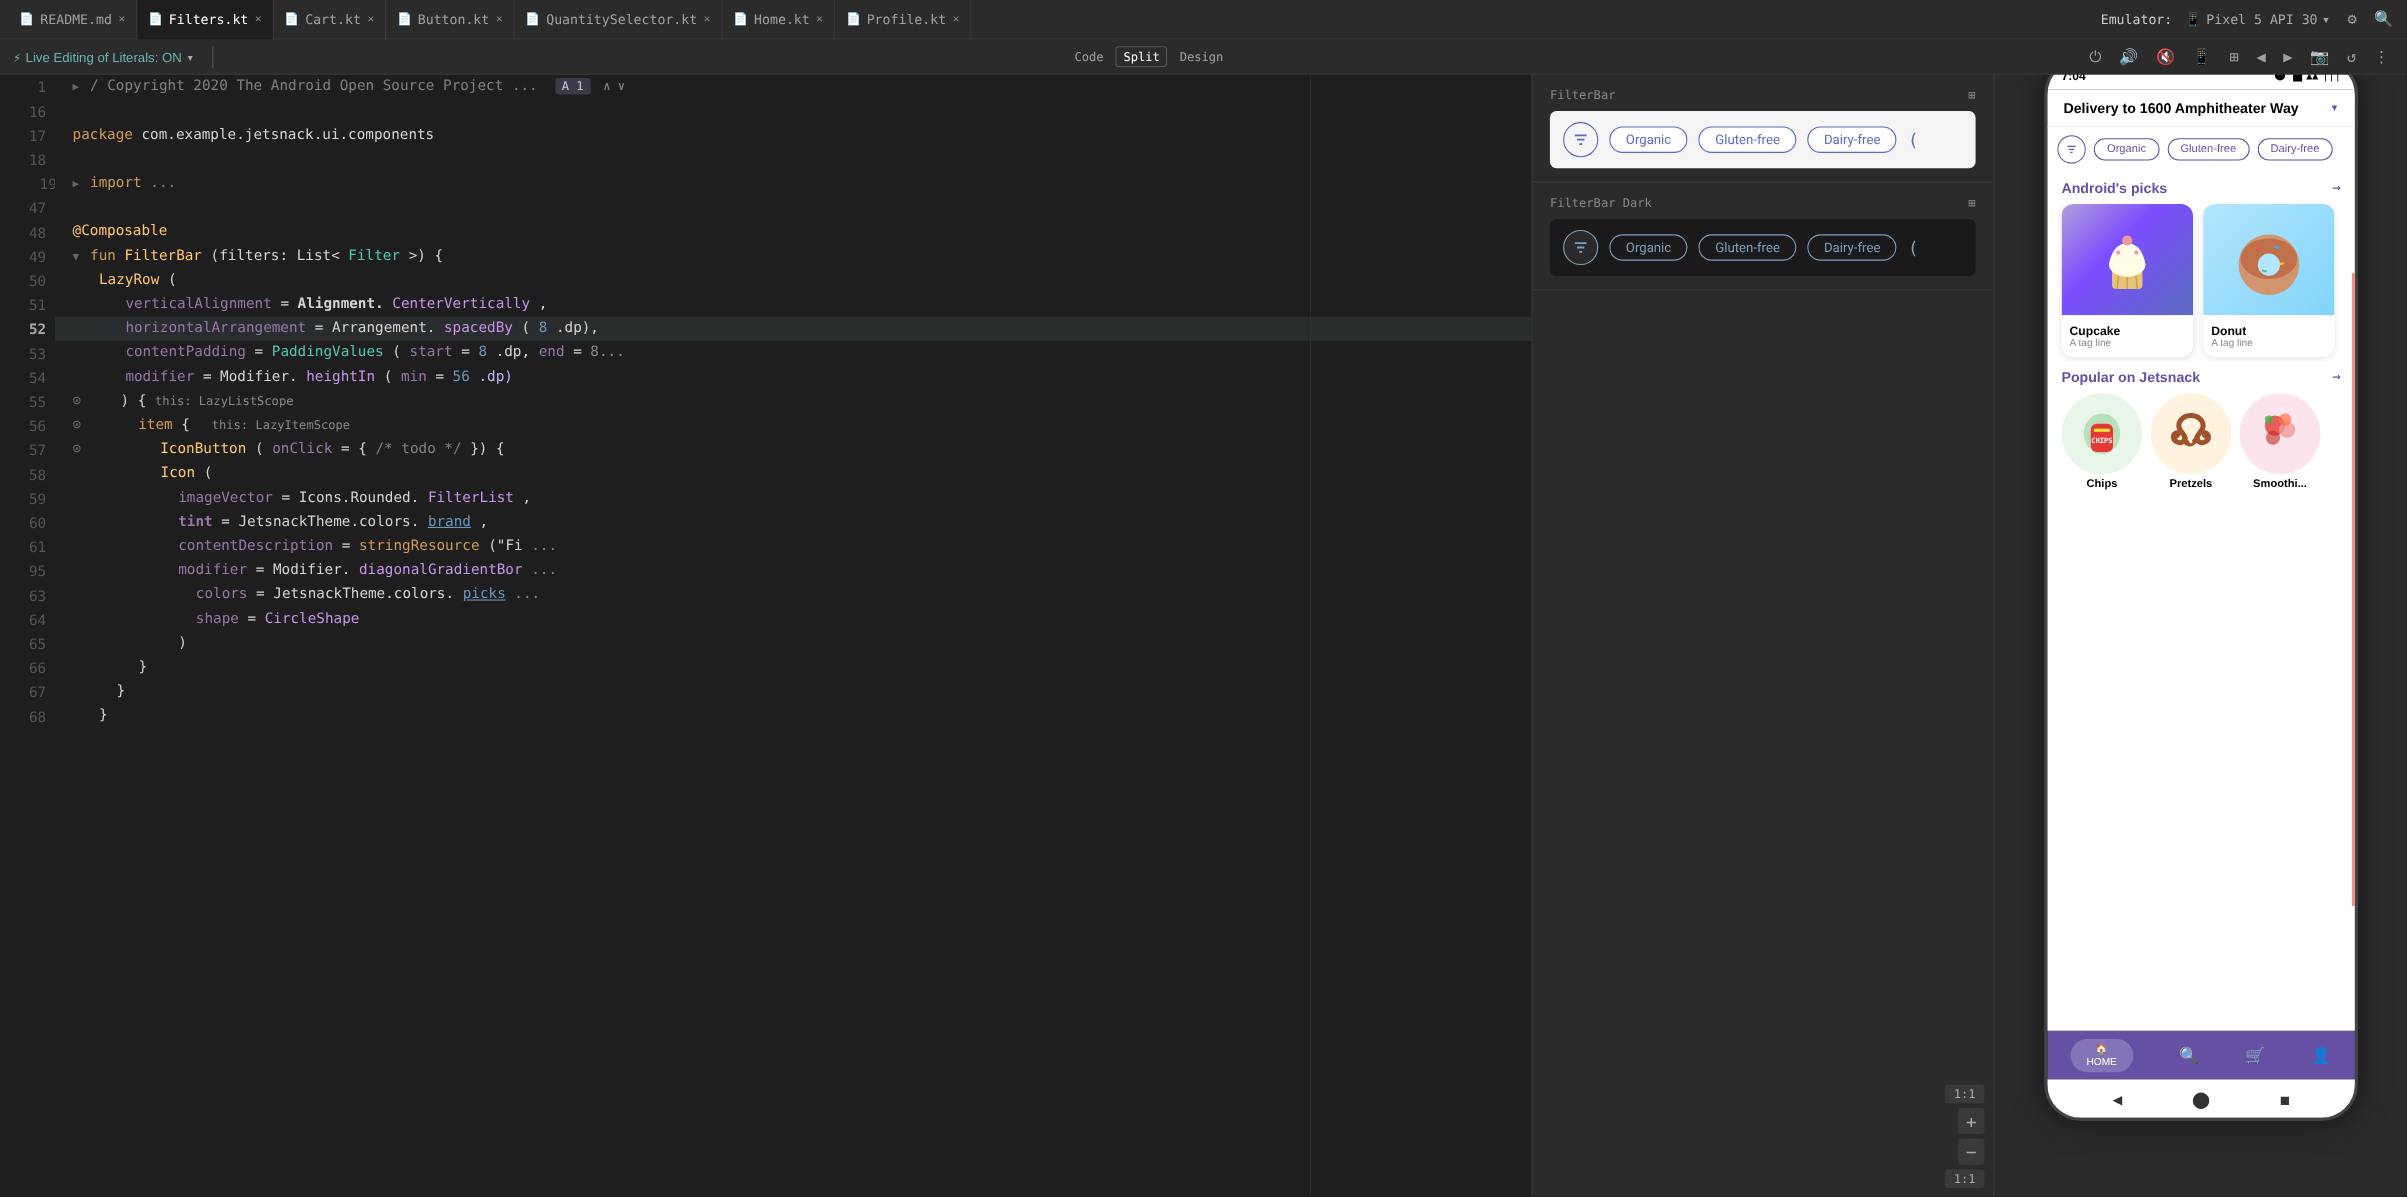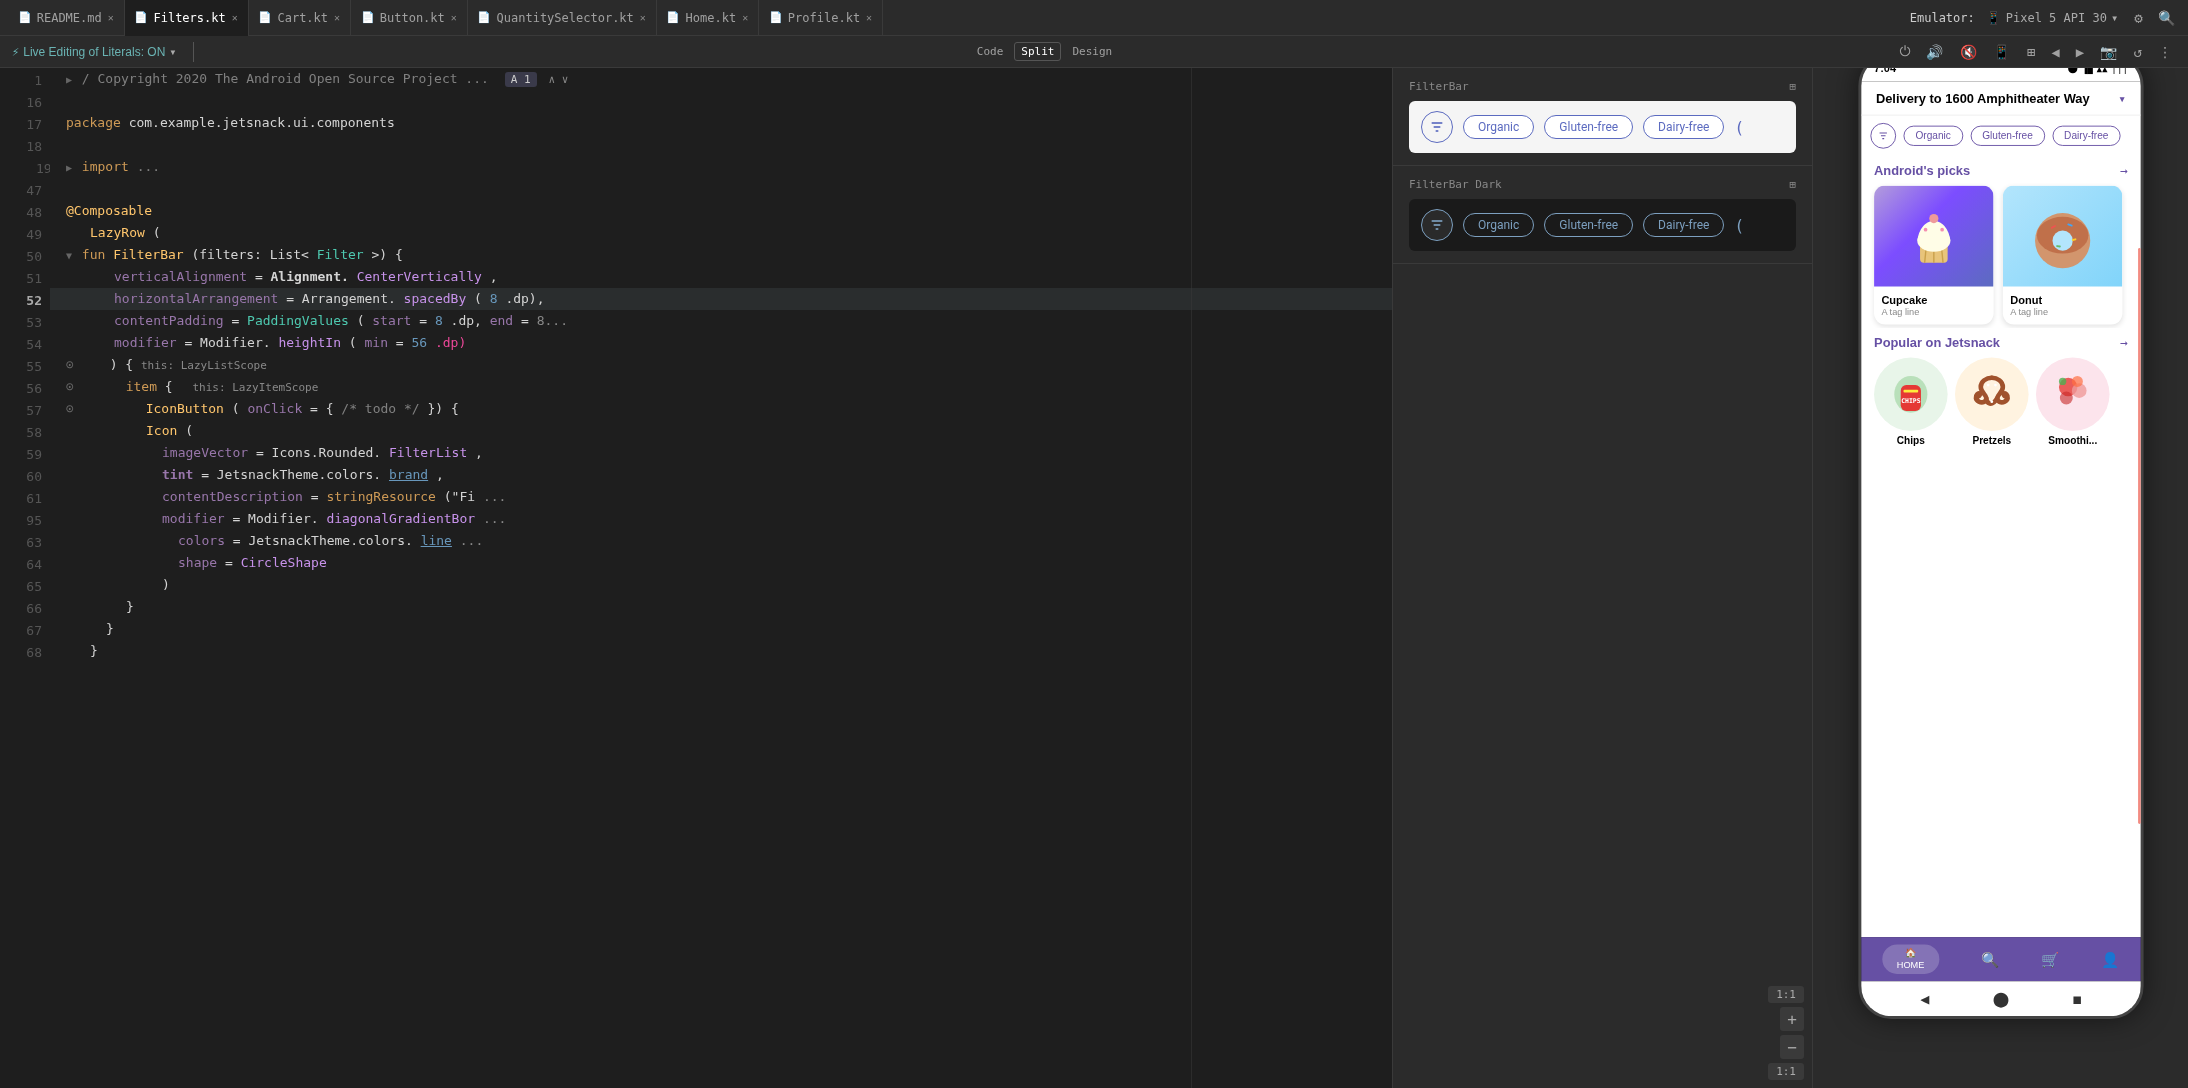--- a/index.html
+++ b/index.html
@@ -543,33 +543,33 @@
       <span class="kw-comment">...</span>
     </div>
 
     <div class="code-line"></div>
 
     <div class="code-line">
       <span class="kw-yellow">@Composable</span>
     </div>
 
     <div class="code-line">
-      <span style="margin-left:24px;"></span>
-      <span class="kw-yellow">LazyRow</span>
-      <span style="color:#d4d4d4;">(</span>
-    </div>
-
-    <div class="code-line">
       <span class="fold-arrow">▼</span>
       <span class="kw-orange">fun</span>
       <span style="color:#d4d4d4;"> </span>
       <span class="kw-yellow">FilterBar</span>
       <span style="color:#d4d4d4;">(filters: List&lt;</span>
       <span class="kw-teal">Filter</span>
       <span style="color:#d4d4d4;">&gt;) {</span>
+    </div>
+
+    <div class="code-line">
+      <span style="margin-left:24px;"></span>
+      <span class="kw-yellow">LazyRow</span>
+      <span style="color:#d4d4d4;">(</span>
     </div>
 
     <div class="code-line">
       <span style="margin-left:48px;"></span>
       <span style="color:#9876aa;">verticalAlignment</span>
       <span style="color:#d4d4d4;"> = </span>
       <span style="color:#d4d4d4;font-weight:bold;">Alignment.</span>
       <span class="kw-purple">CenterVertically</span>
       <span style="color:#d4d4d4;">,</span>
     </div>
@@ -602,21 +602,21 @@
 
     <div class="code-line">
       <span style="margin-left:48px;"></span>
       <span style="color:#9876aa;">modifier</span>
       <span style="color:#d4d4d4;"> = Modifier.</span>
       <span class="kw-purple">heightIn</span>
       <span style="color:#d4d4d4;">(</span>
       <span style="color:#9876aa;">min</span>
       <span style="color:#d4d4d4;"> = </span>
       <span class="kw-blue">56</span>
-      <span style="color:#ec4899;">.dp)</span>
+      <span style="color:#c4b5fd;">.dp)</span>
     </div>
 
     <div class="code-line">
       <span style="color:#666;margin-right:4px;">⊙</span>
       <span style="margin-left:24px;"></span>
       <span style="color:#d4d4d4;">) {</span>
       <span style="color:#888;font-size:11px;">this: LazyListScope</span>
     </div>
 
     <div class="code-line">
@@ -674,21 +674,21 @@
       <span style="color:#9876aa;">modifier</span>
       <span style="color:#d4d4d4;"> = Modifier.</span>
       <span class="kw-purple">diagonalGradientBor</span>
       <span style="color:#888;">...</span>
     </div>
 
     <div class="code-line">
       <span style="margin-left:112px;"></span>
       <span style="color:#9876aa;">colors</span>
       <span style="color:#d4d4d4;"> = JetsnackTheme.colors.</span>
-      <span style="color:#6897bb;text-decoration:underline;">line</span>
+      <span style="color:#6897bb;text-decoration:underline;">picks</span>
       <span style="color:#888;">...</span>
     </div>
 
     <div class="code-line">
       <span style="margin-left:112px;"></span>
       <span style="color:#9876aa;">shape</span>
       <span style="color:#d4d4d4;"> = </span>
       <span class="kw-purple">CircleShape</span>
     </div>
 

